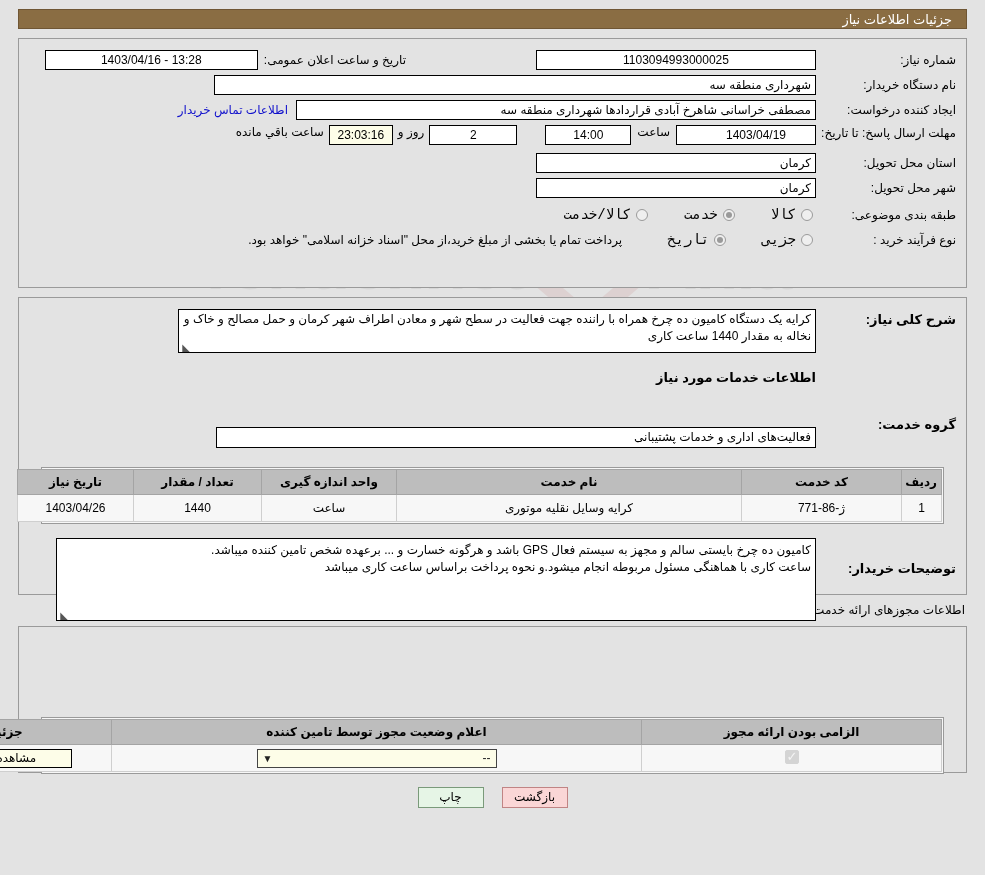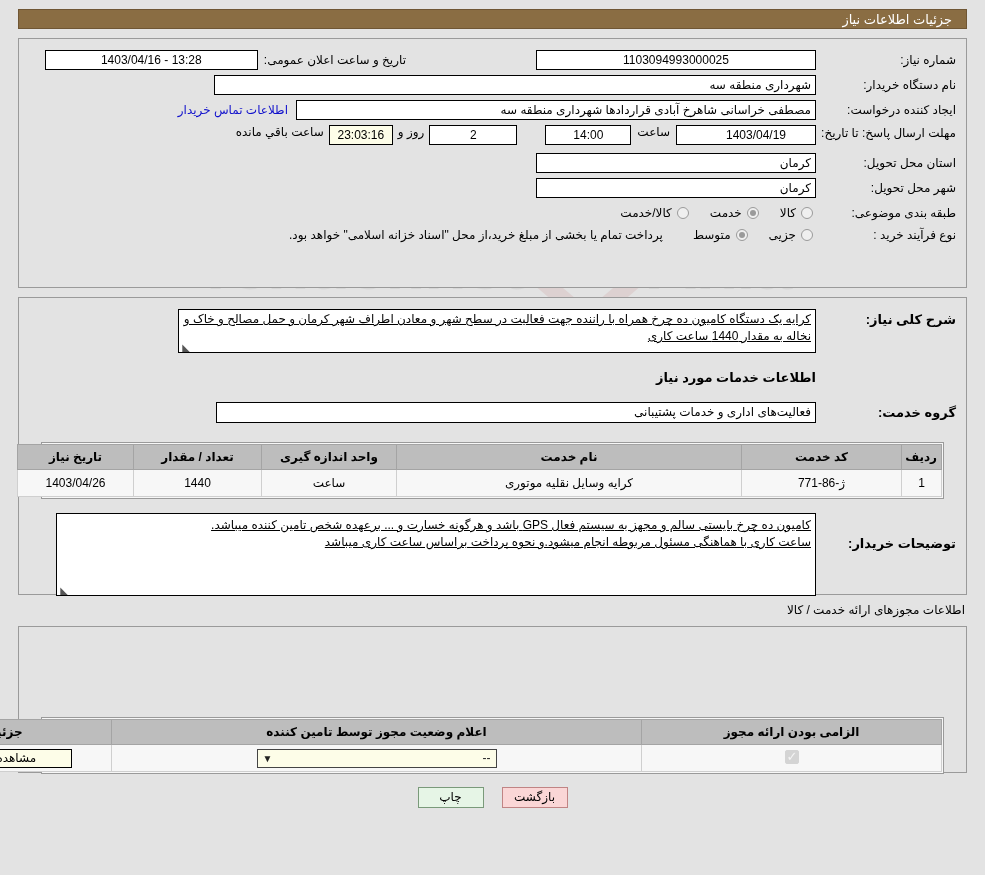--- a/index.html
+++ b/index.html
@@ -147,36 +147,35 @@
     box-sizing: border-box;
     position: relative;
     margin: 0 3px;
   }
   .radio.checked::after {
     content:"";
     position:absolute; left:2px; top:2px;
     width:6px;height:6px;border-radius:50%;
     background:#9a9a9a;
   }
-  .radio-label { font-size: 12px; margin-left: 4px; margin-right: 2px; }
+  .radio-label { font-size: 14px; margin-left: 19px; margin-right: 2px; font-family: Liberation Mono, monospace; }
   .radio-group { display:flex; align-items:center; gap: 14px; }
   .radio-item { display:flex; align-items:center; }
 
   
   .tarea {
     background: #ffffff;
     border: 1px solid #000;
     box-sizing: border-box;
     font-size: 12px;
     padding: 1px 4px 16px 4px;
     text-align: right;
     line-height: 17px;
     position: relative;
     overflow: hidden;
-    text-decoration: underline;
   }
   .tarea .grip {
     position:absolute;
     left:2px; bottom:0px;
     width:9px;height:9px;
     color:#555;
     font-size:10px;
     line-height:9px;
   }
 
@@ -366,42 +365,42 @@
 
     <div class="frow" style="margin-top:6px;">
       <div class="flabel w-right">نوع فرآیند خرید :</div>
       <div class="radio-group">
         <div class="radio-item">
           <span class="radio"></span>
           <span class="radio-label">جزیی</span>
         </div>
         <div class="radio-item">
           <span class="radio checked"></span>
-          <span class="radio-label">متوسط</span>
+          <span class="radio-label">تاریخ</span>
         </div>
       </div>
       <div class="flabel" style="padding-right:26px;">پرداخت تمام یا بخشی از مبلغ خرید،از محل "اسناد خزانه اسلامی" خواهد بود.</div>
     </div>
   </div>
 
   <div class="panel" style="height:298px;padding-top:10px;">
 
     <div class="frow" style="align-items:flex-start;">
       <div class="flabel w-right bold" style="padding-top:4px;">شرح کلی نیاز:</div>
       <div class="tarea" style="width:638px;height:44px;">
         <span>کرایه یک دستگاه کامیون ده چرخ همراه با راننده جهت فعالیت در سطح شهر و معادن اطراف شهر کرمان و حمل مصالح و خاک و نخاله به مقدار 1440 ساعت کاری</span>
         <span class="grip">◣</span>
       </div>
     </div>
 
     <div class="sectionlabel bold" style="font-weight:bold;font-size:13px;margin:16px 14px 0 0;text-align:right;padding-right:136px;">اطلاعات خدمات مورد نیاز</div>
 
     <div class="frow" style="margin-top:16px;">
       <div class="flabel w-right bold">گروه خدمت:</div>
-      <div class="fbox right" style="width:600px;height:21px;line-height:19px;">فعالیت‌های اداری و خدمات پشتیبانی</div>
+      <div class="fbox right" style="width:600px;height:21px;line-height:19px;margin-top:25px;">فعالیت‌های اداری و خدمات پشتیبانی</div>
     </div>
 
     <div style="margin:18px 22px 0 22px;">
       <div class="tablewrap" style="width:100%;box-sizing:border-box;">
         <table class="grid" style="width:100%;">
           <colgroup>
             <col style="width:40px">
             <col style="width:160px">
             <col style="width:345px">
             <col style="width:135px">

